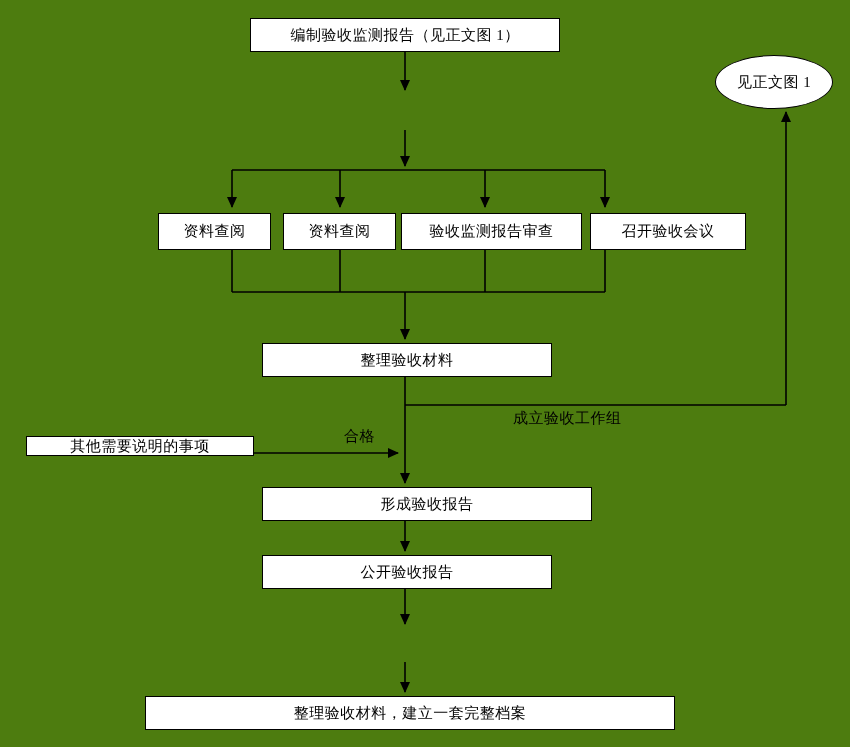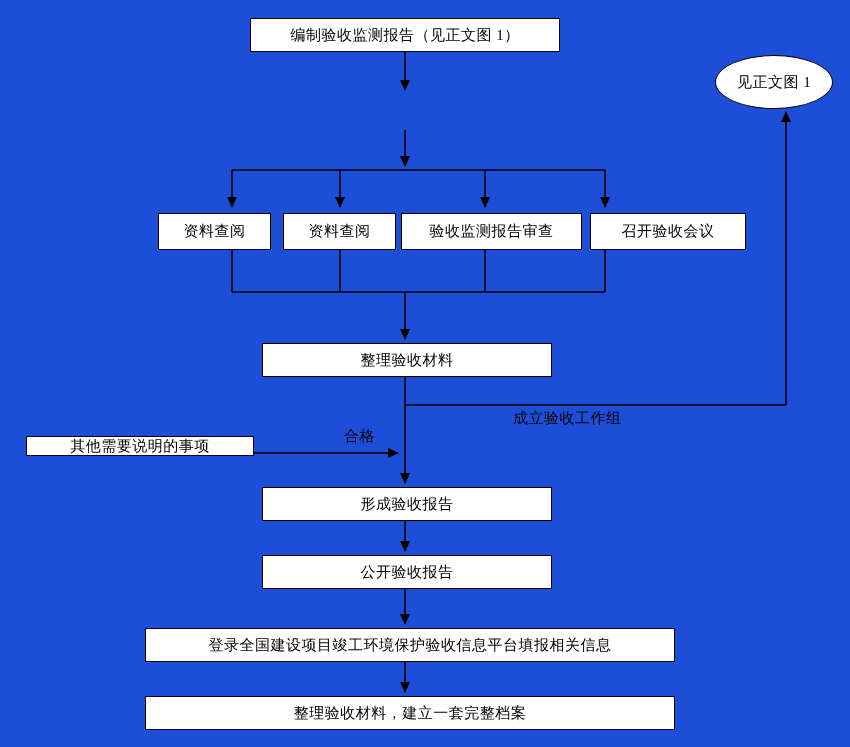--- a/index.html
+++ b/index.html
@@ -1,19 +1,19 @@
 <!DOCTYPE html>
 <html><head>
 <meta charset="utf-8">
 <style>
   html,body { margin:0; padding:0; background:#ffffff; }
   .canvas {
     position:relative;
     width:850px; height:747px;
-    background:#1d4ed8;
+    background:#4d7c0f;
     font-family:"Liberation Serif","DejaVu Serif",serif;
     color:#000;
     overflow:hidden;
   }
   .wires { position:absolute; left:0; top:0; }
   .node {
     position:absolute;
     box-sizing:border-box;
     border:1px solid #000;
     background:#fff;
@@ -83,25 +83,24 @@
   <div class="node" style="left:283px;top:213px;width:113px;height:37px">资料查阅</div>
 
   <div class="node" style="left:401px;top:213px;width:181px;height:37px">验收监测报告审查</div>
 
   <div class="node" style="left:590px;top:213px;width:156px;height:37px">召开验收会议</div>
 
   <div class="node" style="left:262px;top:343px;width:290px;height:34px">整理验收材料</div>
 
   <div class="node" style="left:26px;top:436px;width:228px;height:20px">其他需要说明的事项</div>
 
-  <div class="node" style="left:262px;top:487px;width:290px;height:34px">形成验收报告</div>
+  <div class="node" style="left:262px;top:487px;width:330px;height:34px">形成验收报告</div>
 
   <div class="node" style="left:262px;top:555px;width:290px;height:34px">公开验收报告</div>
 
-  <div class="node" style="left:145px;top:628px;width:530px;height:34px">登录全国建设项目竣工环境保护验收信息平台填报相关信息</div>
 
   <div class="node" style="left:145px;top:696px;width:530px;height:34px">整理验收材料，建立一套完整档案</div>
 
   <div class="node terminal" style="left:715px;top:55px;width:118px;height:54px">见正文图 1</div>
 
   <div class="edge-label" style="left:344px;top:427px">合格</div>
 
   <div class="edge-label" style="left:513px;top:409px">成立验收工作组</div>
 
 </div>

